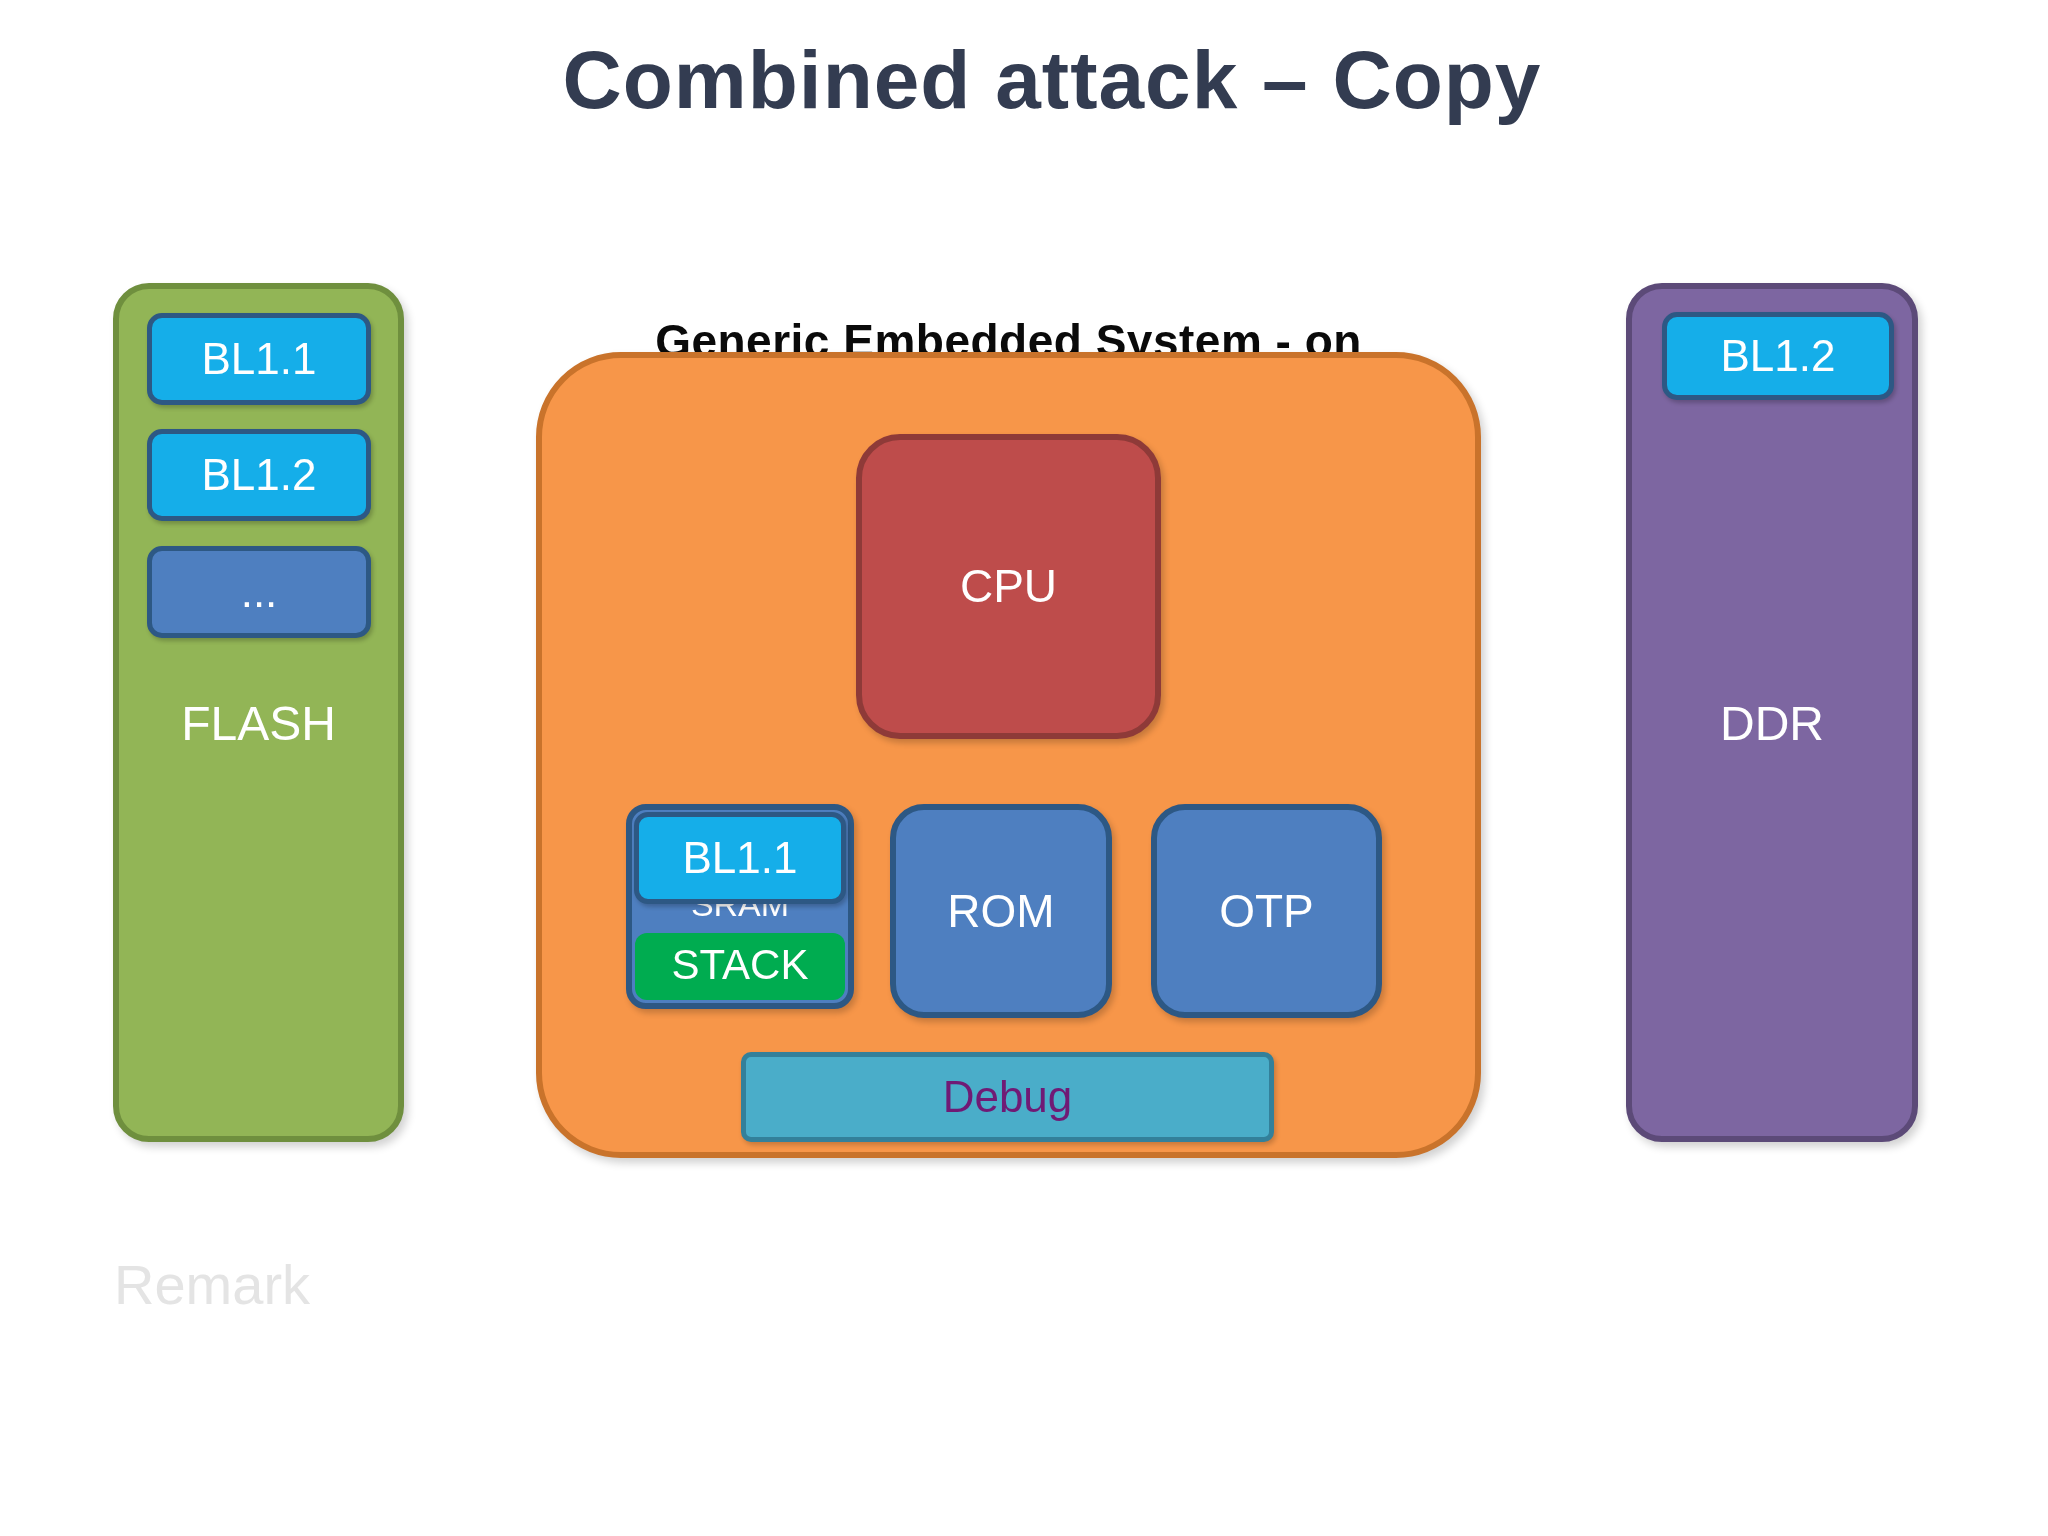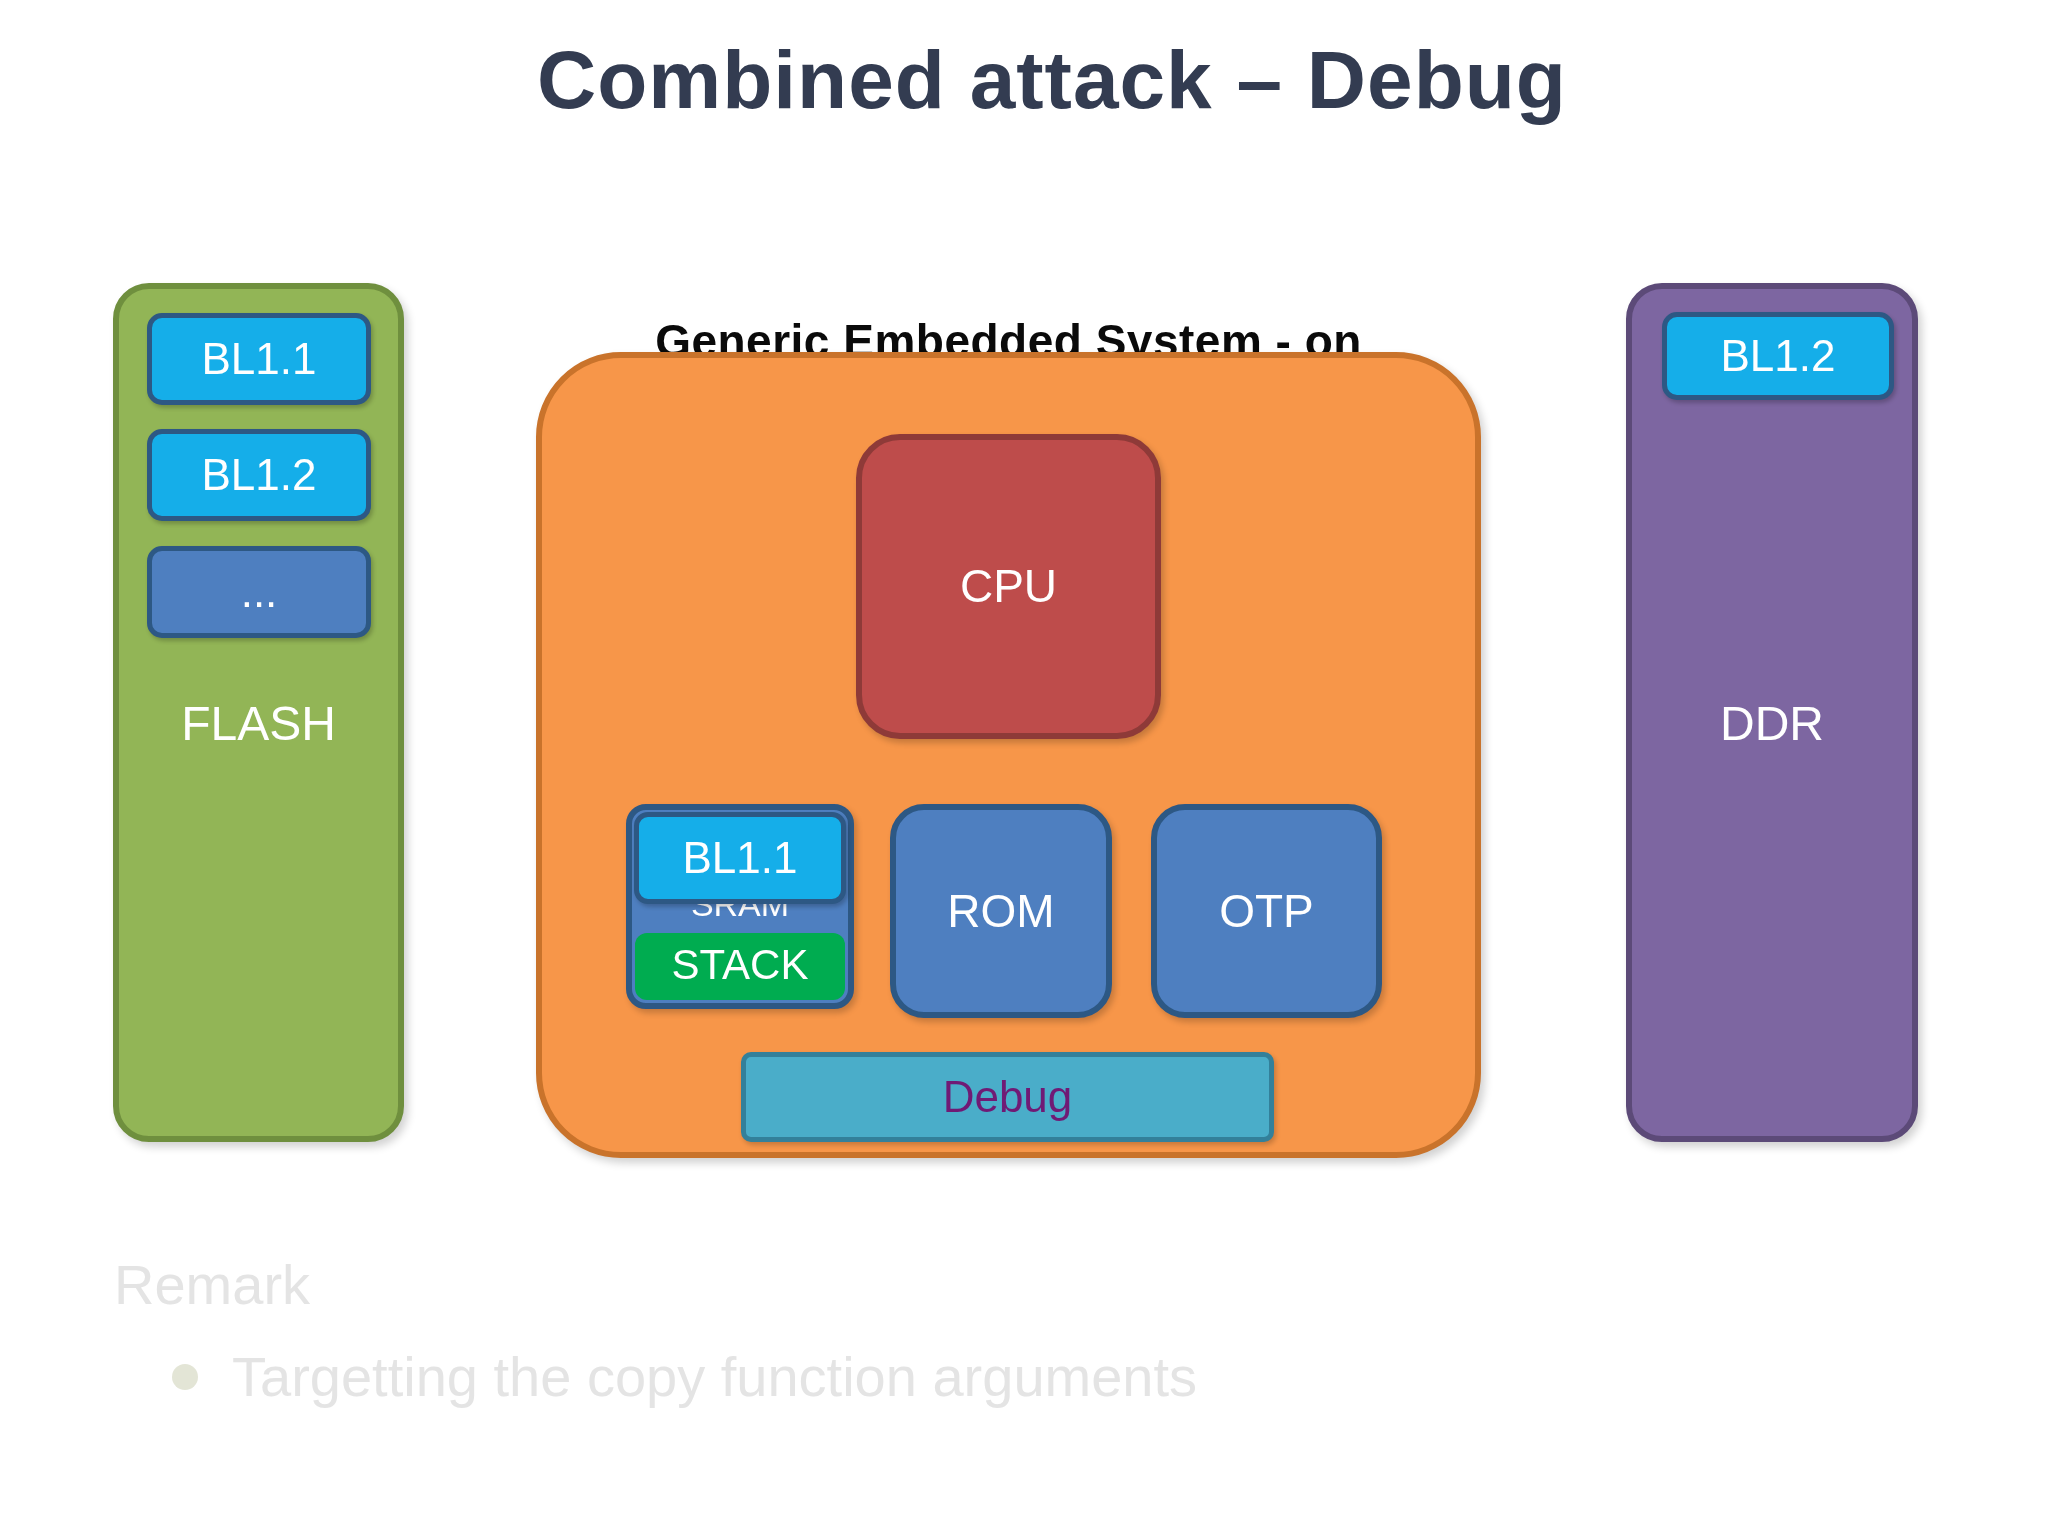--- a/index.html
+++ b/index.html
@@ -112,21 +112,21 @@
   .bullet-dot{
     width:26px;height:26px;border-radius:50%;background:var(--bullet-dot);flex:0 0 auto;
   }
   .remark-text{font-size:56px;line-height:70px;color:var(--remark-text);}
 </style>
 </head>
 <body>
 
 <div class="slide">
 
-  <h1 class="title">Combined attack – Debug</h1>
+  <h1 class="title">Combined attack – Copy</h1>
 
   <div class="col flash">
     <div class="chip cyan f-item0">BL1.1</div>
     <div class="chip cyan f-item1">BL1.2</div>
     <div class="chip blue f-item2">...</div>
     <div class="col-label">FLASH</div>
   </div>
 
   <div class="soc-header">Generic Embedded System - on</div>
 
@@ -144,18 +144,14 @@
 
     <div class="debug">Debug</div>
   </div>
 
   <div class="col ddr">
     <div class="chip cyan">BL1.2</div>
     <div class="col-label">DDR</div>
   </div>
 
   <div class="remark-heading">Remark</div>
-  <div class="remark-line">
-    <span class="bullet-dot"></span>
-    <span class="remark-text">Targetting the copy function arguments</span>
-  </div>
 
 </div>
 
 </body></html>

